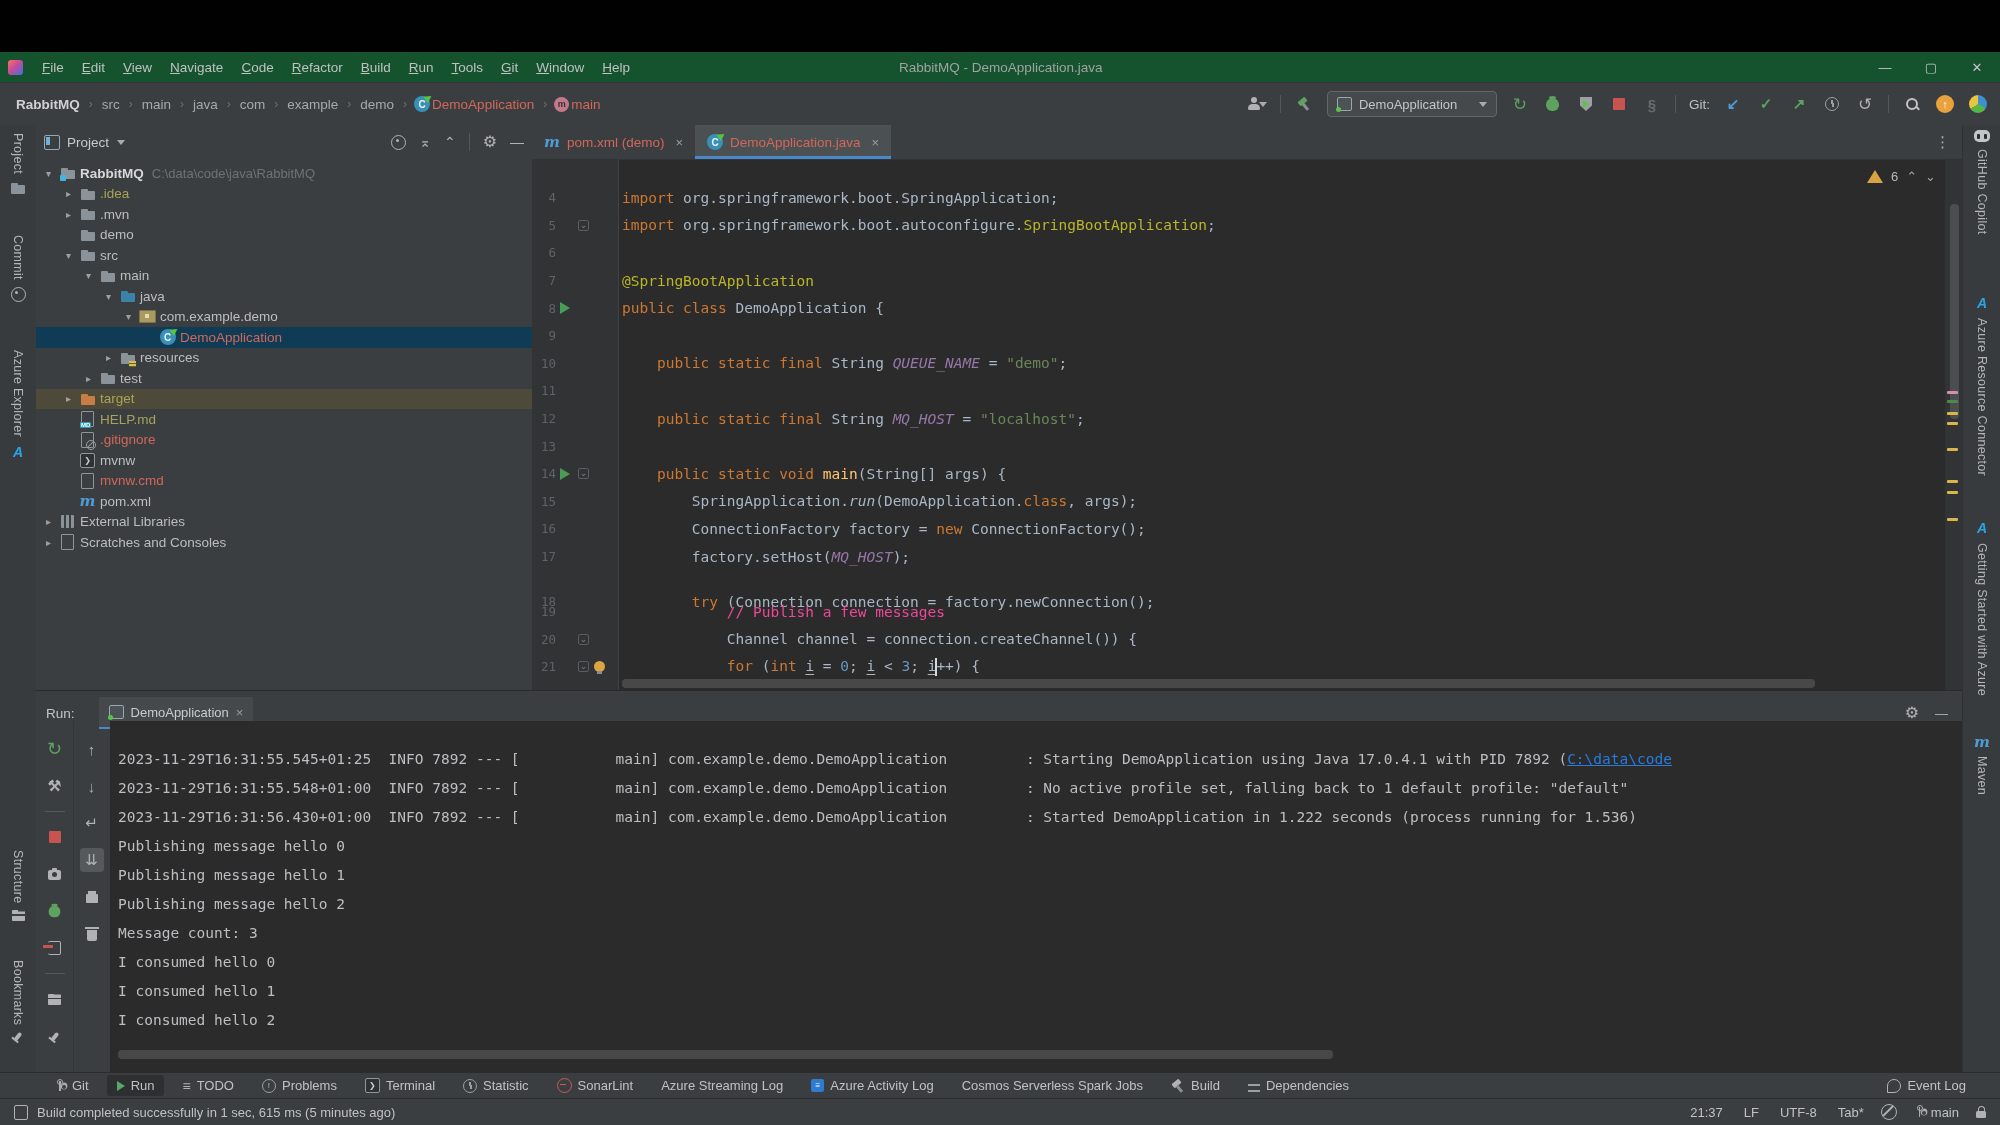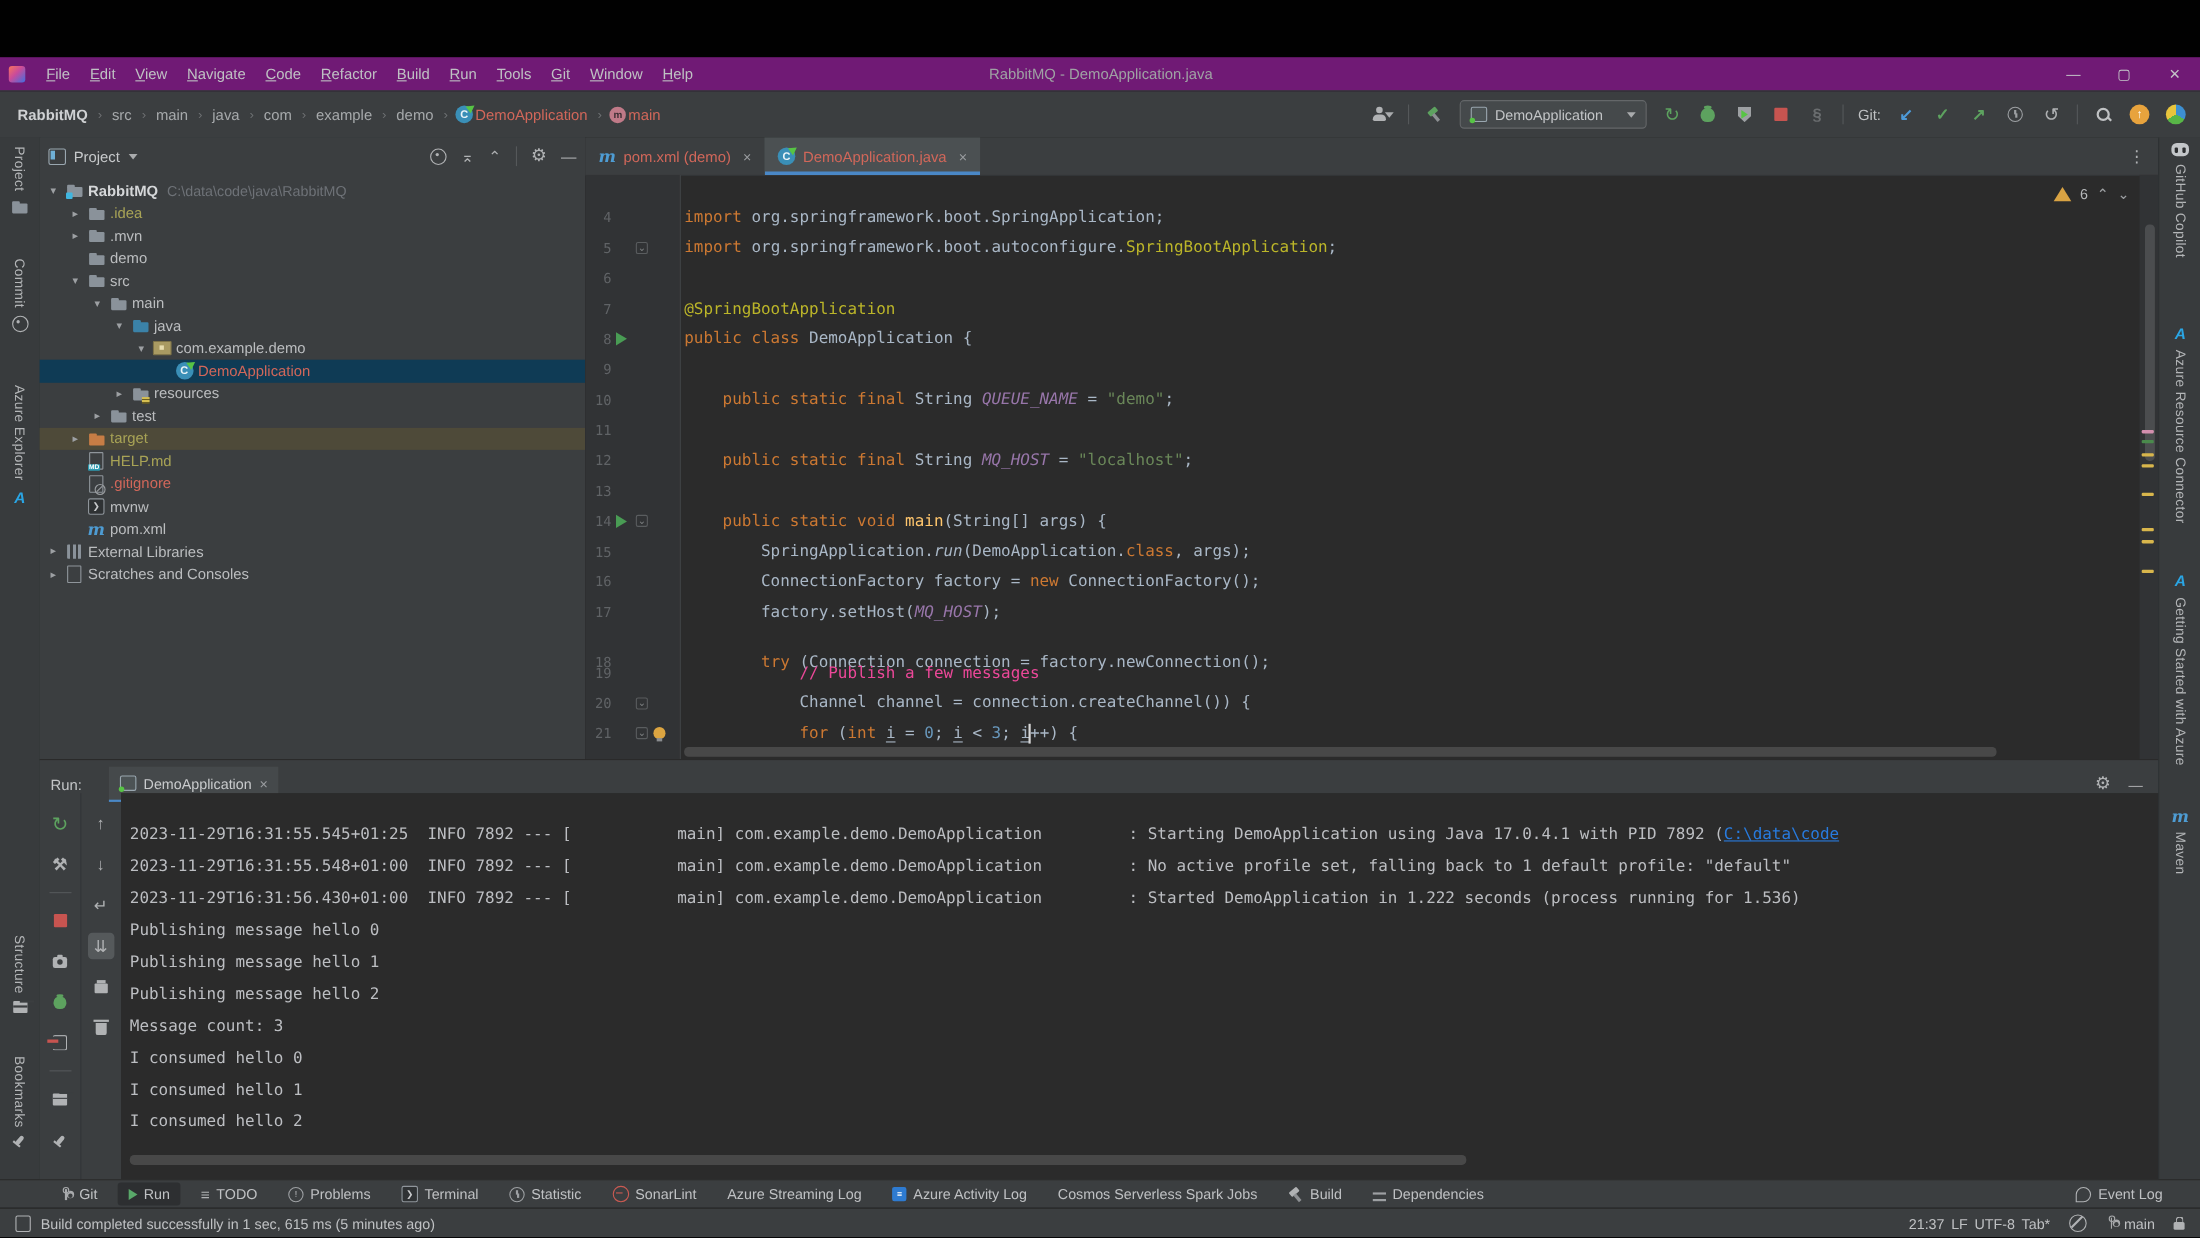--- a/index.html
+++ b/index.html
@@ -2,21 +2,21 @@
 <html><head>
 <meta charset="utf-8">
 <style>
   html,body{margin:0;padding:0;background:#000;}
   #screen{position:relative;width:2000px;height:1125px;background:#000;overflow:hidden;
           font-family:"Liberation Sans",sans-serif;color:#bbbdbf;font-size:13px;
           -webkit-font-smoothing:antialiased;}
   .abs{position:absolute;}
   
   #top-strip{left:0;top:0;width:2000px;height:52px;background:#010101;}
-  #title-bar{left:0;top:52px;width:2000px;height:30px;background:#701a75;display:flex;align-items:center;border-bottom:1px solid #333638;}
+  #title-bar{left:0;top:52px;width:2000px;height:30px;background:#14532d;display:flex;align-items:center;border-bottom:1px solid #333638;}
   #ij-logo{width:15px;height:15px;margin:0 10px 0 8px;border-radius:3px;
            background:linear-gradient(135deg,#f9745c 0%,#c94b9b 45%,#3e6fe1 100%);}
   .mi{display:inline-block;padding:0 9px;color:#bfc1c3;font-size:13.5px;cursor:default;}
   .mi::first-letter{text-decoration:underline;}
   #window-title{color:#9fa2a4;font-size:13.5px;margin-left:260px;}
   #win-controls{margin-left:auto;display:flex;align-items:center;height:100%;}
   .wc{width:46px;height:100%;display:flex;align-items:center;justify-content:center;color:#c4c6c8;font-size:13px;}
   
   #toolbar{left:0;top:83px;width:2000px;height:42px;background:#3b3e40;display:flex;align-items:center;border-bottom:1px solid #333638;}
   #breadcrumbs{display:flex;align-items:center;margin-left:14px;font-size:13.5px;color:#a6a9ab;}
@@ -413,20 +413,27 @@
         <div class="trow" style="padding-left: 24px;">
           <span class="tchev"></span>
           <span class="ticon">
             <span class="ic i-term">❯</span>
           </span>
           <span class="tlabel">mvnw</span>
         </div>
         <div class="trow" style="padding-left: 24px;">
           <span class="tchev"></span>
           <span class="ticon">
+            <span class="ic i-page"></span>
+          </span>
+          <span class="tlabel t-salmon">mvnw.cmd</span>
+        </div>
+        <div class="trow" style="padding-left: 24px;">
+          <span class="tchev"></span>
+          <span class="ticon">
             <span class="ic i-maven">m</span>
           </span>
           <span class="tlabel">pom.xml</span>
         </div>
         <div class="trow" style="padding-left: 4px;">
           <span class="tchev">▸</span>
           <span class="ticon">
             <span class="ic i-lib"></span>
           </span>
           <span class="tlabel">External Libraries</span>
@@ -704,21 +711,21 @@
         </div>
       </div>
   </div>
 
   <div class="abs" id="status-bar">
     <div id="status-msg">
       <span class="ic i-board"></span>
       <span>Build completed successfully in 1 sec, 615 ms (5 minutes ago)</span>
     </div>
     <div id="status-right">
-      <span id="sb-items" style="display: inline-flex; gap: 6px;">
+      <span id="sb-items" style="display: inline-flex; gap: 21px;">
           <span>21:37</span>
           <span>LF</span>
           <span>UTF-8</span>
           <span>Tab*</span>
         </span>
       <span class="ic i-hector"></span>
       <span style="display:inline-flex;align-items:center;gap:5px;">
         <span class="ic i-branch"></span>
         <span>main</span>
       </span>

